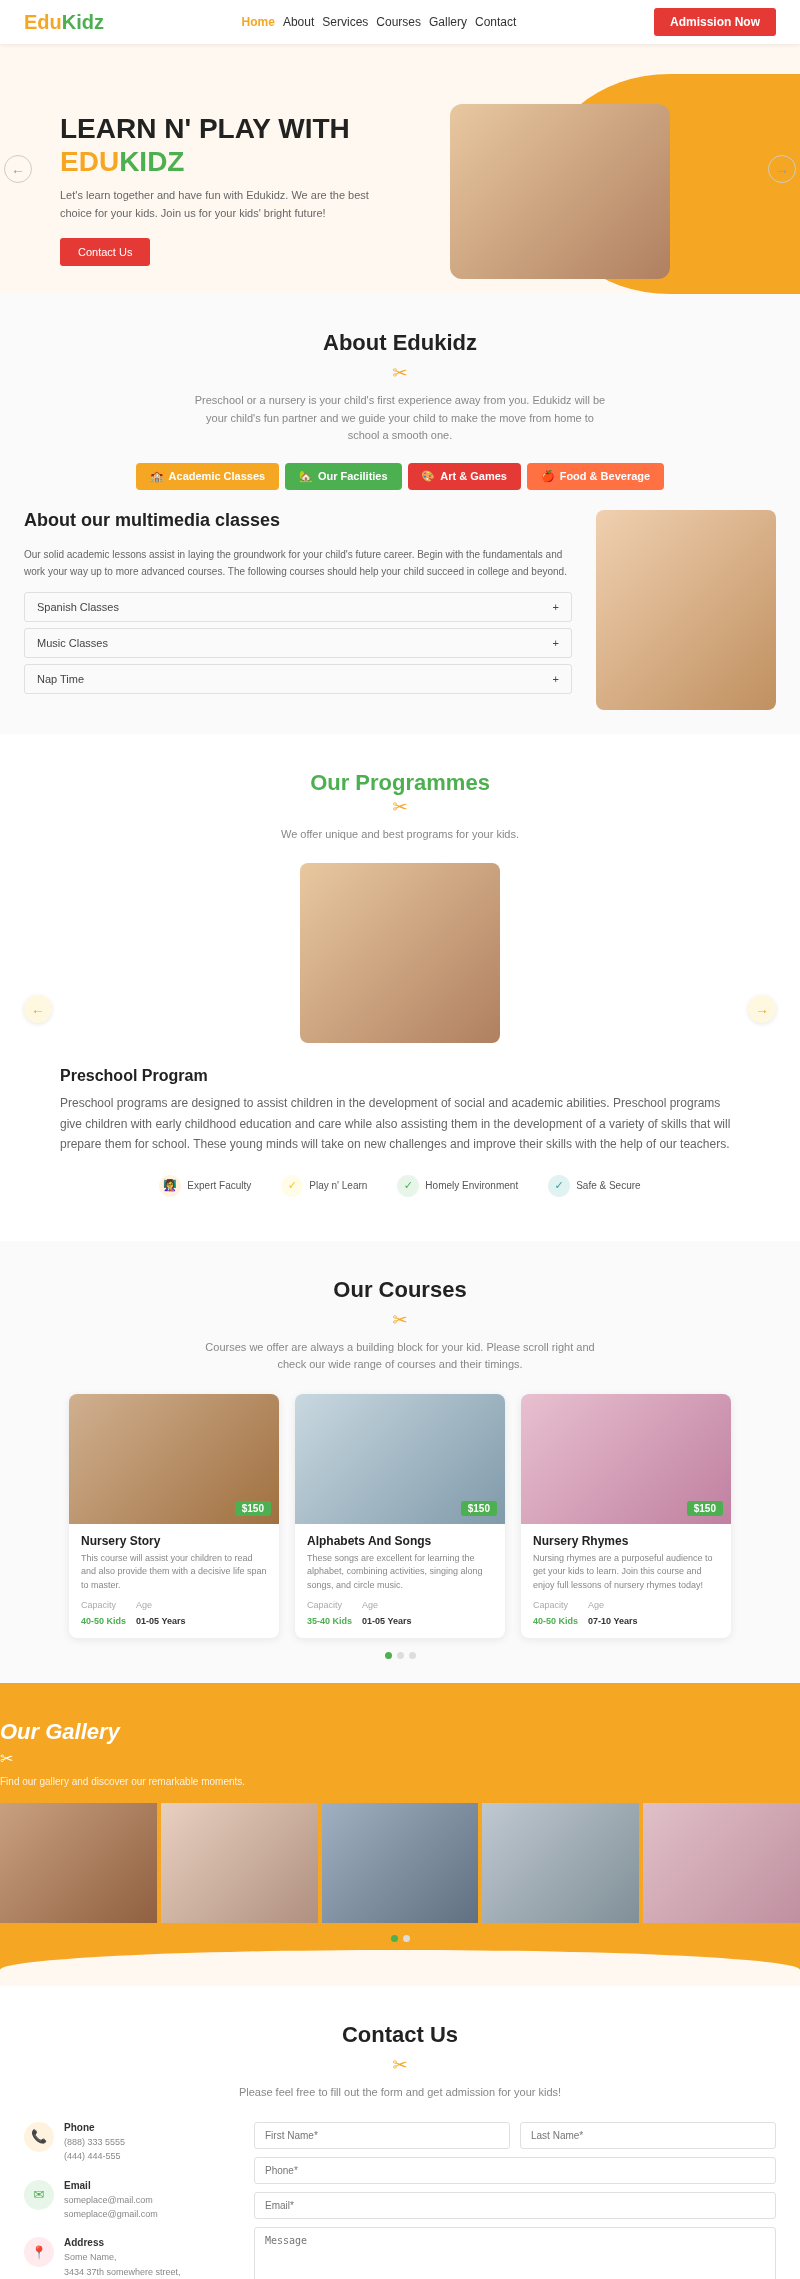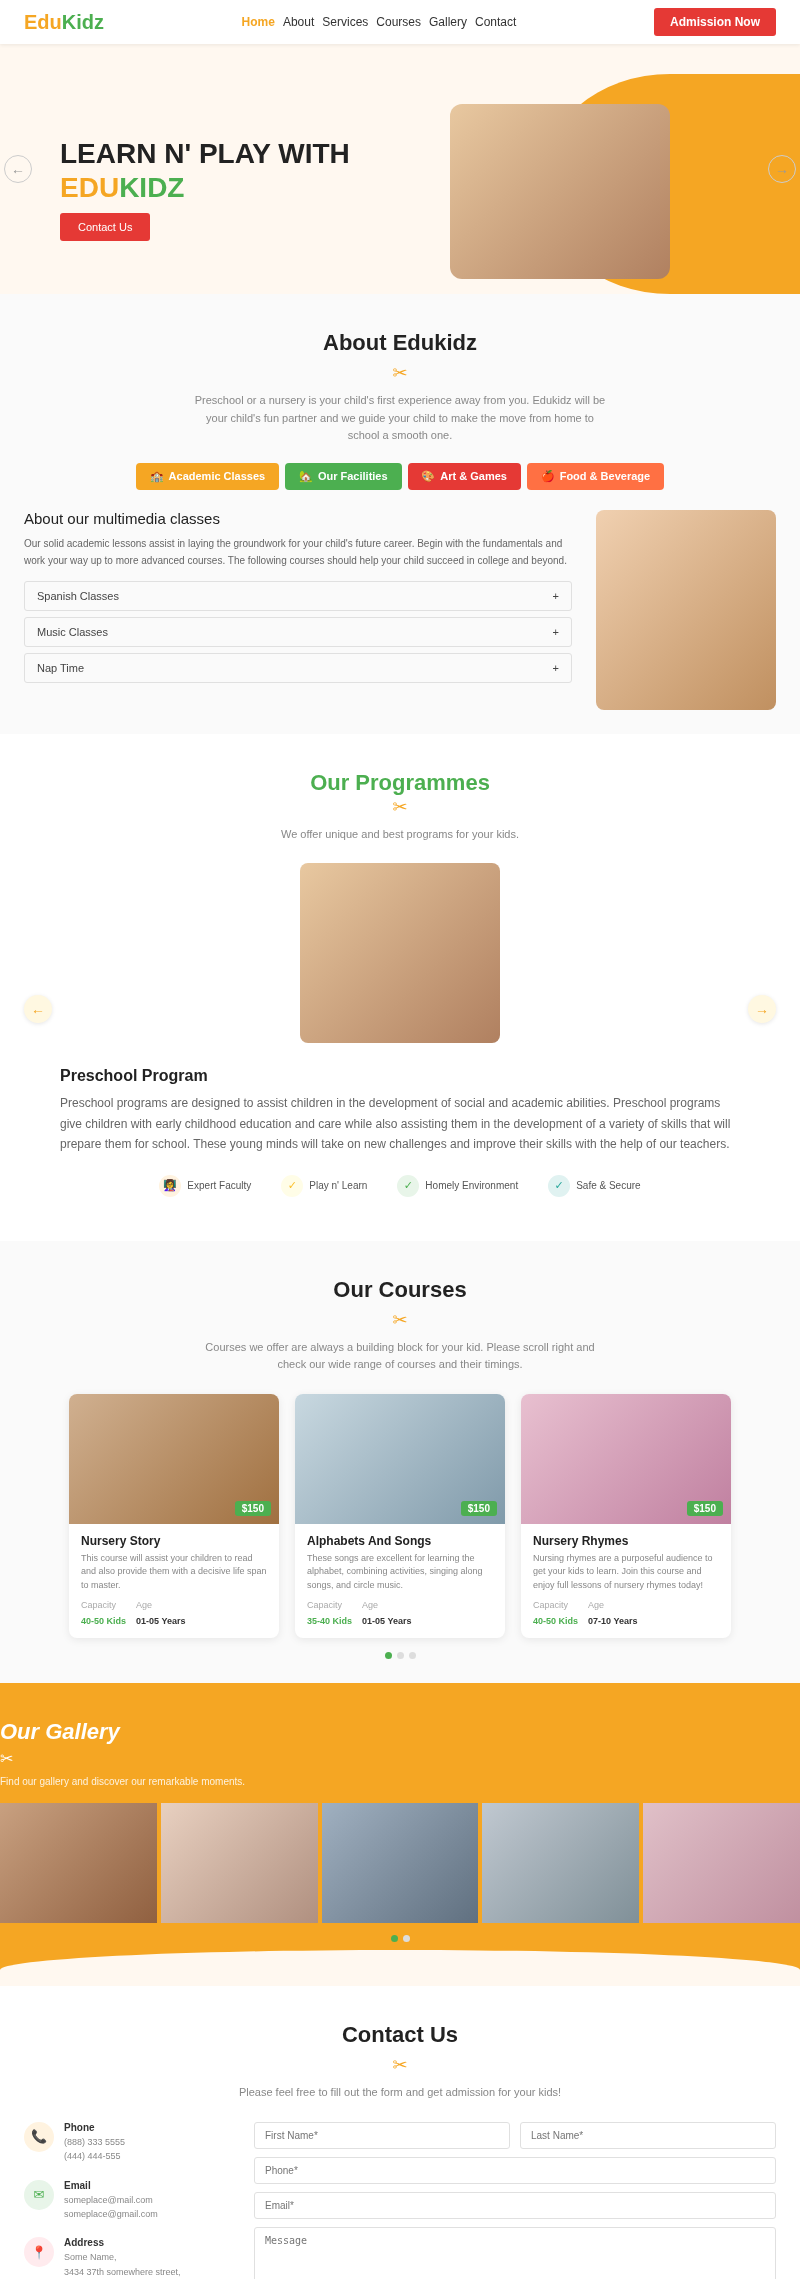--- a/index.html
+++ b/index.html
@@ -56,21 +56,21 @@
       padding: 7px 14px; border-radius: 4px; border: none; cursor: pointer;
       font-size: 11px; font-weight: 600; display: flex; align-items: center; gap: 5px;
     }
     .tab-active-orange { background: #f5a623; color: #fff; }
     .tab-active-green { background: #4caf50; color: #fff; }
     .tab-active-red { background: #e53935; color: #fff; }
     .tab-active-peach { background: #ff7043; color: #fff; }
 
     .about-content { display: flex; gap: 24px; text-align: left; }
     .about-text { flex: 1; }
-    .about-text h3 { font-size: 15px; font-weight: 400; margin-bottom: 8px; color: #222; }
+    .about-text h3 { font-size: 18px; font-weight: 700; margin-bottom: 15px; color: #222; }
     .about-text p { font-size: 10px; color: #666; line-height: 1.7; margin-bottom: 12px; }
     .accordion-item {
       border: 1px solid #e0e0e0; border-radius: 3px; margin-bottom: 6px;
       padding: 8px 12px; display: flex; justify-content: space-between; align-items: center;
       font-size: 11px; color: #444; cursor: pointer;
     }
     .about-img { width: 180px; height: 200px; background: linear-gradient(135deg, #f0d0b0 0%, #c09060 100%); border-radius: 8px; flex-shrink: 0; }
 
     
     .section-programmes { padding: 36px 24px 24px; text-align: center; background: #fff; }
@@ -177,20 +177,21 @@
   <button class="btn-admission">Admission Now</button>
 </nav>
 
 <section class="hero" style="position:relative;">
   <button class="hero-arrow-left">←</button>
   <div class="hero-text">
     <h1>
       <span>LEARN N' PLAY WITH</span><br>
       <span class="edu" style="color:#f5a623;">EDU</span><span class="kidz" style="color:#4caf50;">KIDZ</span>
     </h1>
+    <p>Let's learn together and have fun with Edukidz. We are the best choice for your kids. Join us for your kids' bright future!</p>
     <button class="btn-contact">Contact Us</button>
   </div>
   <div class="hero-img-wrap" style="position:relative; width:300px; height:210px;">
     <div class="hero-yellow-bg"></div>
     <div class="hero-child-img" style="position:absolute; left:10px; top:20px; z-index:1; width:220px; height:175px; border-radius:12px; background:linear-gradient(135deg,#e8c8a0,#b08060);"></div>
   </div>
   <button class="hero-arrow-right">→</button>
 </section>
 
 <section class="section-about">

